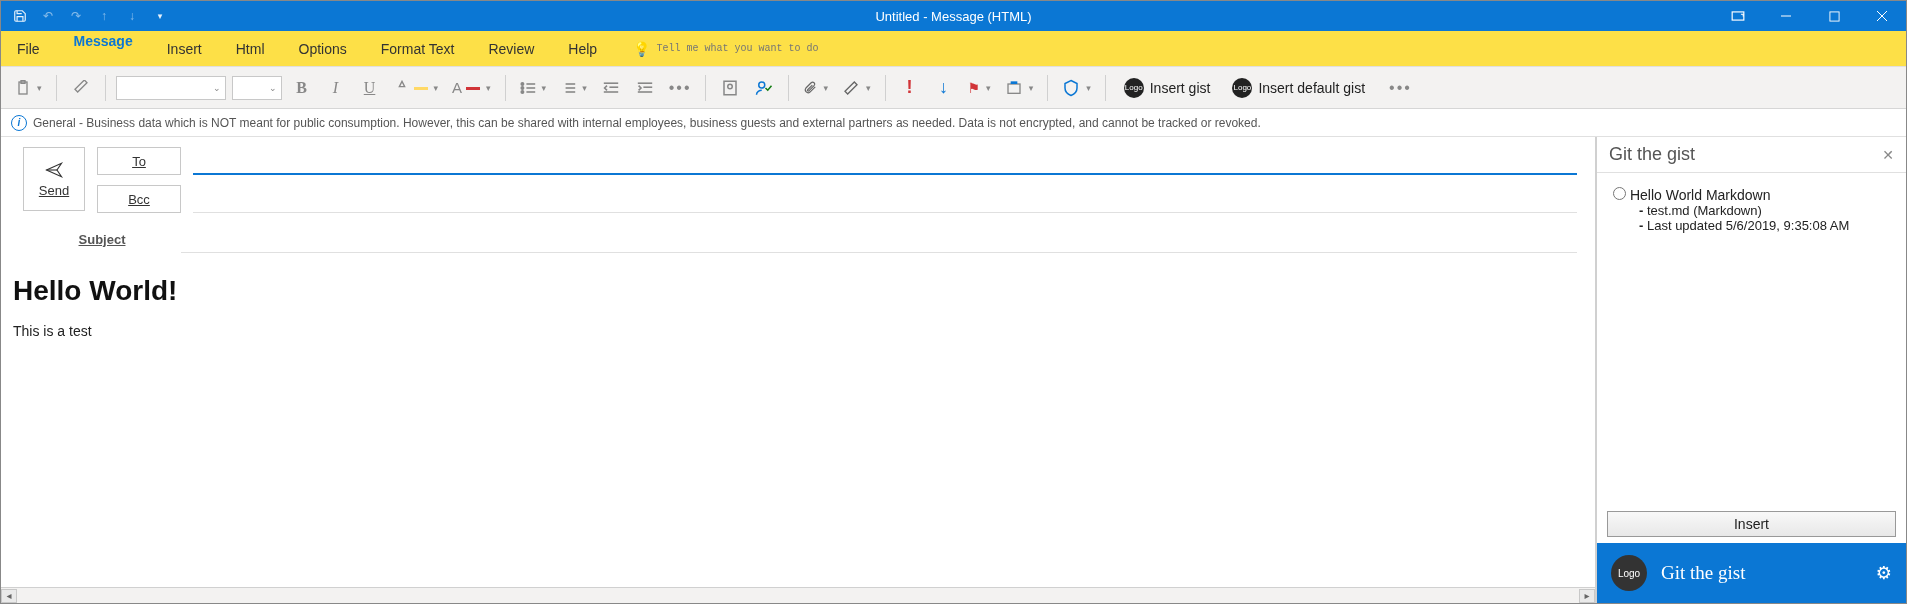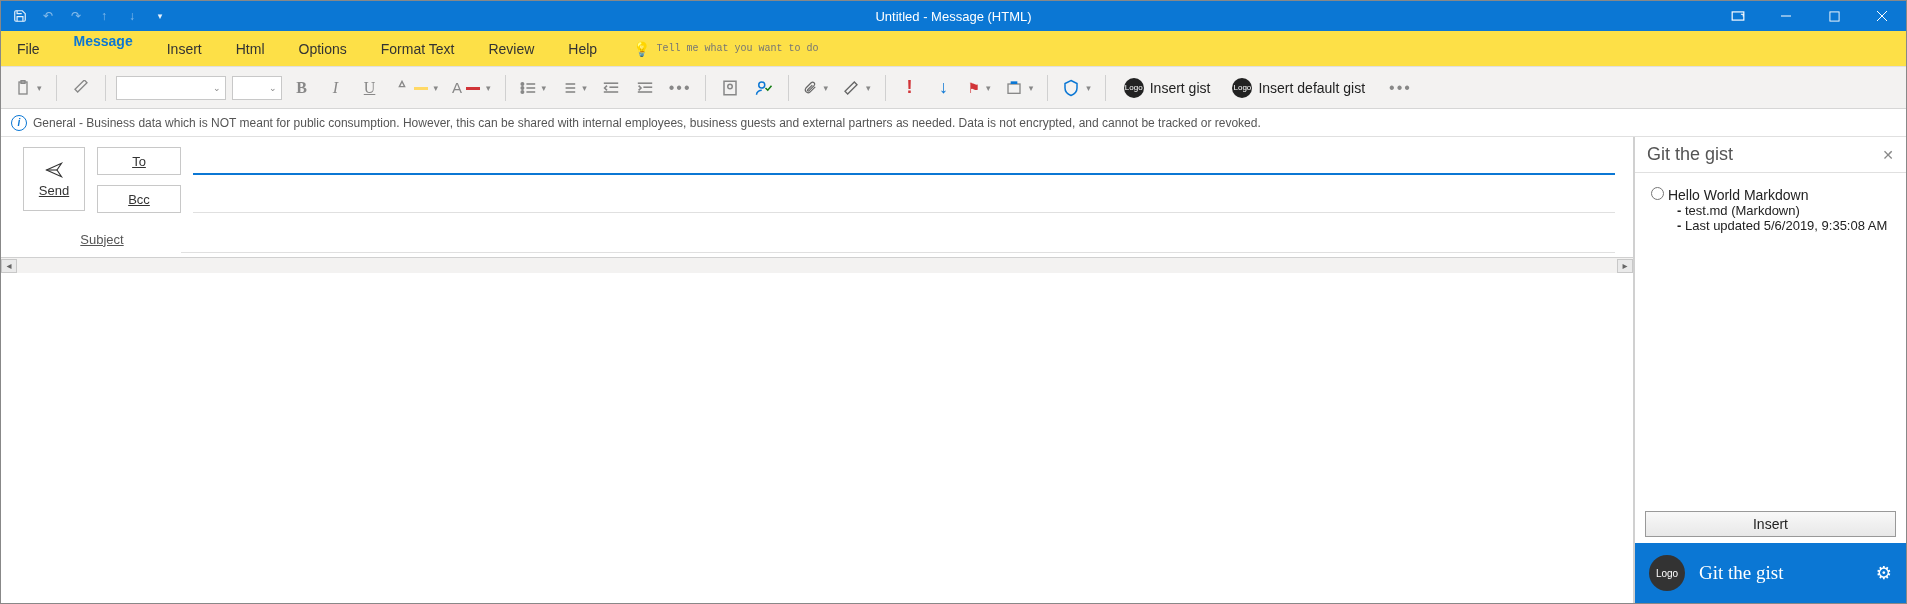--- a/index.html
+++ b/index.html
@@ -40,33 +40,33 @@
 
 .compose { flex: 1; display: flex; flex-direction: column; border-right: 1px solid #d0d0d0; min-width: 0; }
 .headers { padding: 10px 18px 4px 22px; }
 .headers .row { display: flex; align-items: center; margin-bottom: 10px; }
 .headers .send-box { width: 62px; height: 64px; border: 1px solid #c8c8c8; display: flex; flex-direction: column; align-items: center; justify-content: center; gap: 4px; margin-right: 12px; font-size: 13px; color: #333; }
 .headers .send-box .plane { font-size: 18px; color: #333; transform: rotate(0deg); }
 .headers .addr-btn { width: 84px; height: 28px; border: 1px solid #c8c8c8; display: flex; align-items: center; justify-content: center; font-size: 13px; color: #333; }
 .headers .addr-input { flex: 1; height: 28px; border: none; border-bottom: 1px solid #e0e0e0; outline: none; font-size: 14px; padding: 0 4px; margin-left: 12px; }
 .headers .addr-input.focused { border-bottom: 2px solid #0b77d4; }
 .headers .subject-row { display: flex; align-items: center; margin-top: 2px; }
-.headers .subject-label { width: 158px; text-align: center; font-size: 13px; color: #555; }
+.headers .subject-label { width: 158px; text-align: center; font-size: 13px; color: #555; font-weight: bold; }
 .headers .subject-input { flex: 1; height: 28px; border: none; border-bottom: 1px solid #e0e0e0; outline: none; font-size: 14px; padding: 0 4px; }
 
 .message-body { flex: 1; padding: 18px 12px; overflow: auto; }
 .message-body h1 { font-size: 28px; font-weight: 700; margin-bottom: 16px; color: #111; }
 .message-body p { font-size: 14px; color: #222; }
 
 .hscroll { height: 16px; border-top: 1px solid #d0d0d0; display: flex; align-items: center; background: #f3f2f1; }
 .hscroll .arrow { width: 16px; height: 14px; display: flex; align-items: center; justify-content: center; color: #666; font-size: 10px; background:#eaeaea; border:1px solid #c8c8c8;}
 .hscroll .track { flex: 1; height: 14px; }
 
 
-.pane { width: 272px; display: flex; flex-direction: column; border-left: 1px solid #d0d0d0; }
+.pane { width: 310px; display: flex; flex-direction: column; border-left: 1px solid #d0d0d0; }
 .pane-header { height: 36px; display: flex; align-items: center; justify-content: space-between; padding: 0 12px; font-size: 18px; color: #555; border-bottom: 1px solid #e0e0e0; }
 .pane-header .close { font-size: 14px; color: #888; cursor: pointer; }
 .pane-body { flex: 1; padding: 14px 16px; font-size: 14px; color: #222; font-family: Georgia, serif; }
 .pane-body .gist { margin-bottom: 8px; }
 .pane-body .gist label { cursor: pointer; }
 .pane-body .gist .meta { padding-left: 26px; font-size: 13px; }
 .pane-body .gist .meta .dash::before { content: "- "; font-weight: bold; }
 .pane-insert { padding: 6px 10px; }
 .pane-insert button { width: 100%; height: 26px; border: 1px solid #999; background: linear-gradient(#f8f8f8,#e8e8e8); font-size: 14px; color: #222; cursor: pointer; }
 .pane-footer { height: 60px; background: #0b77d4; display: flex; align-items: center; padding: 0 14px; gap: 14px; color: #fff; }
@@ -297,20 +297,24 @@
             <div class="addr-btn u">Bcc</div>
             <input class="addr-input" value="" style="">
           </div>
         </div>
       </div>
       <div class="subject-row">
         <div class="subject-label u">Subject</div>
         <input class="subject-input" value="" style="">
       </div>
     </div>
+    <div class="message-body">
+      <h1>Hello World!</h1>
+      <p>This is a test</p>
+    </div>
     <div class="hscroll">
       <div class="arrow">◂</div>
       <div class="track"></div>
       <div class="arrow">▸</div>
     </div>
   </div>
 
   <div class="pane">
     <div class="pane-header">
       <span>Git the gist</span>

